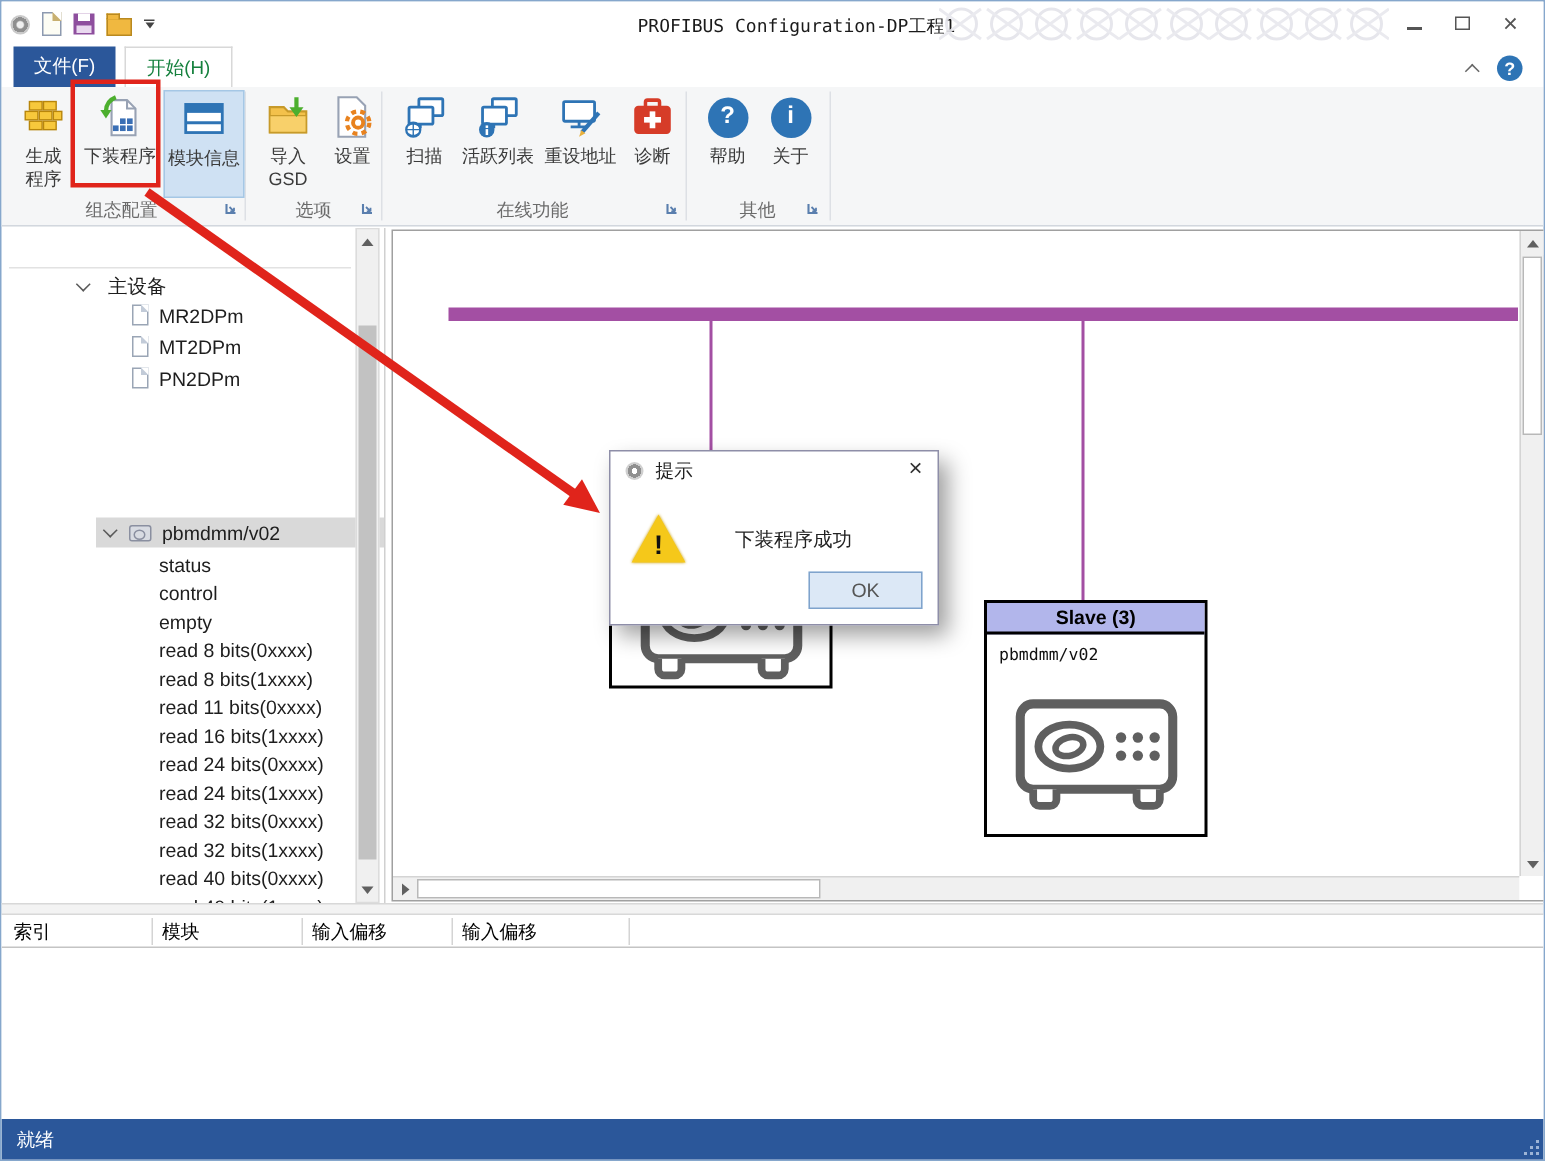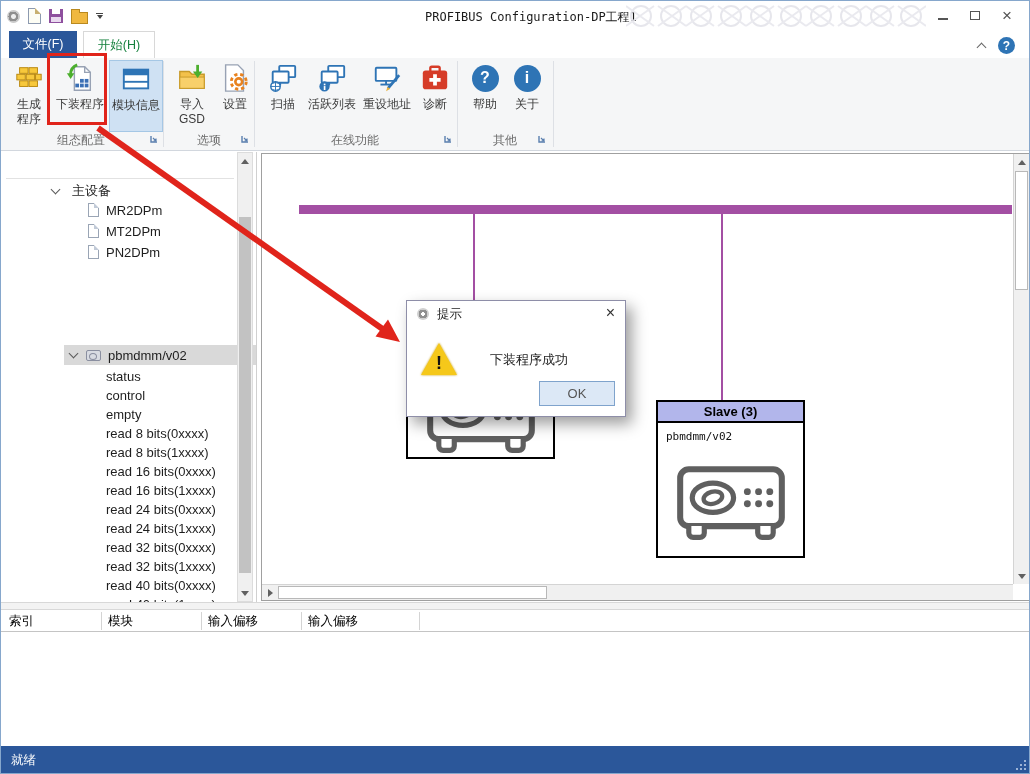--- a/index.html
+++ b/index.html
@@ -379,21 +379,21 @@
     <div class="trow" style="top:252px">
         <span style="margin-left:64px">empty</span>
       </div>
     <div class="trow" style="top:271px">
         <span style="margin-left:64px">read 8 bits(0xxxx)</span>
       </div>
     <div class="trow" style="top:290px">
         <span style="margin-left:64px">read 8 bits(1xxxx)</span>
       </div>
     <div class="trow" style="top:309px">
-        <span style="margin-left:64px">read 16 bits(0xxxx)</span>
+        <span style="margin-left:64px">read 11 bits(0xxxx)</span>
       </div>
     <div class="trow" style="top:328px">
         <span style="margin-left:64px">read 16 bits(1xxxx)</span>
       </div>
     <div class="trow" style="top:347px">
         <span style="margin-left:64px">read 24 bits(0xxxx)</span>
       </div>
     <div class="trow" style="top:366px">
         <span style="margin-left:64px">read 24 bits(1xxxx)</span>
       </div>

